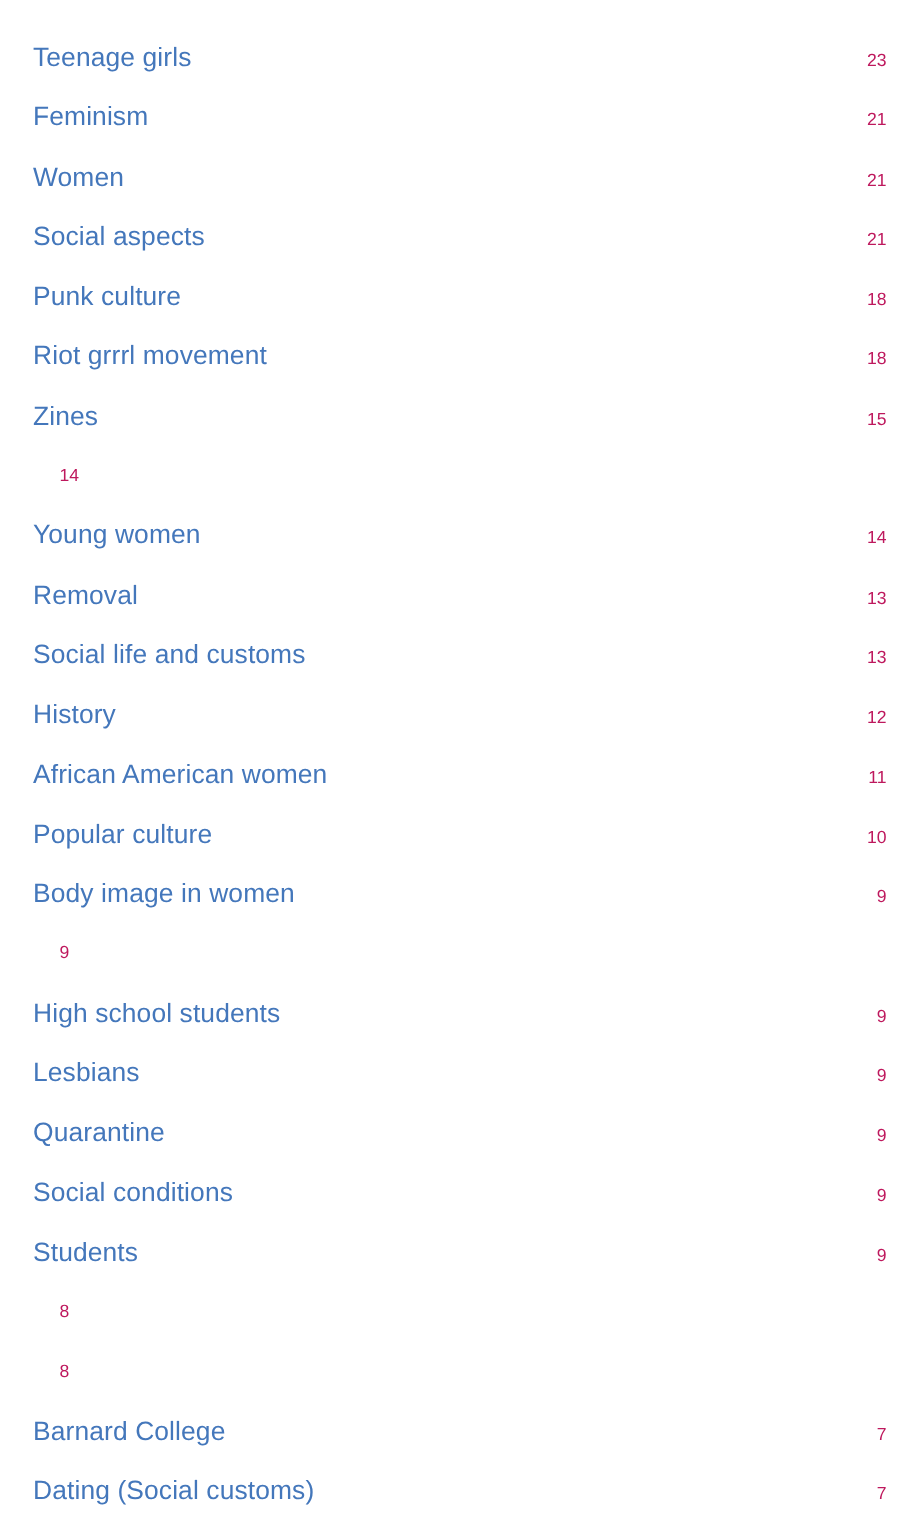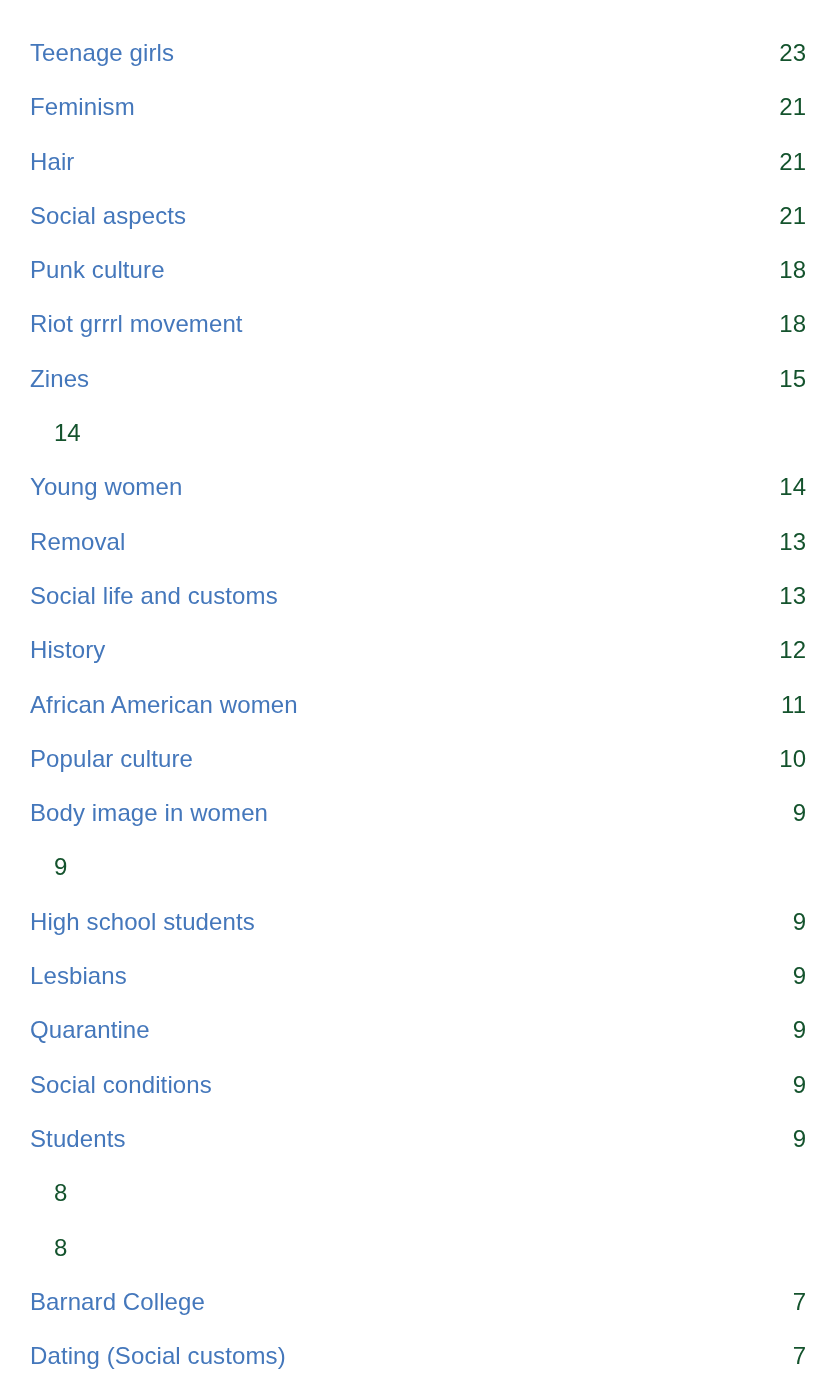--- a/index.html
+++ b/index.html
@@ -37,44 +37,44 @@
     font-size: 24px;
     line-height: 28px;
     font-weight: 400;
     color: #4477bb;
     letter-spacing: 0.1px;
     white-space: nowrap;
     text-decoration: none;
   }
 
   .facet-count {
-    font-size: 24px;
+    font-size: 16px;
     line-height: 28px;
     font-weight: 400;
-    color: #14532d;
+    color: #be185d;
     text-align: right;
     white-space: nowrap;
     flex: 0 0 auto;
     padding-left: 24px;
   }
 </style>
 </head>
 <body>
 
 <div id="facet-list">
     <div class="facet-row">
       <a class="facet-label">Teenage girls</a>
       <span class="facet-count">23</span>
     </div>
     <div class="facet-row">
       <a class="facet-label">Feminism</a>
       <span class="facet-count">21</span>
     </div>
     <div class="facet-row">
-      <a class="facet-label">Hair</a>
+      <a class="facet-label">Women</a>
       <span class="facet-count">21</span>
     </div>
     <div class="facet-row">
       <a class="facet-label">Social aspects</a>
       <span class="facet-count">21</span>
     </div>
     <div class="facet-row">
       <a class="facet-label">Punk culture</a>
       <span class="facet-count">18</span>
     </div>

